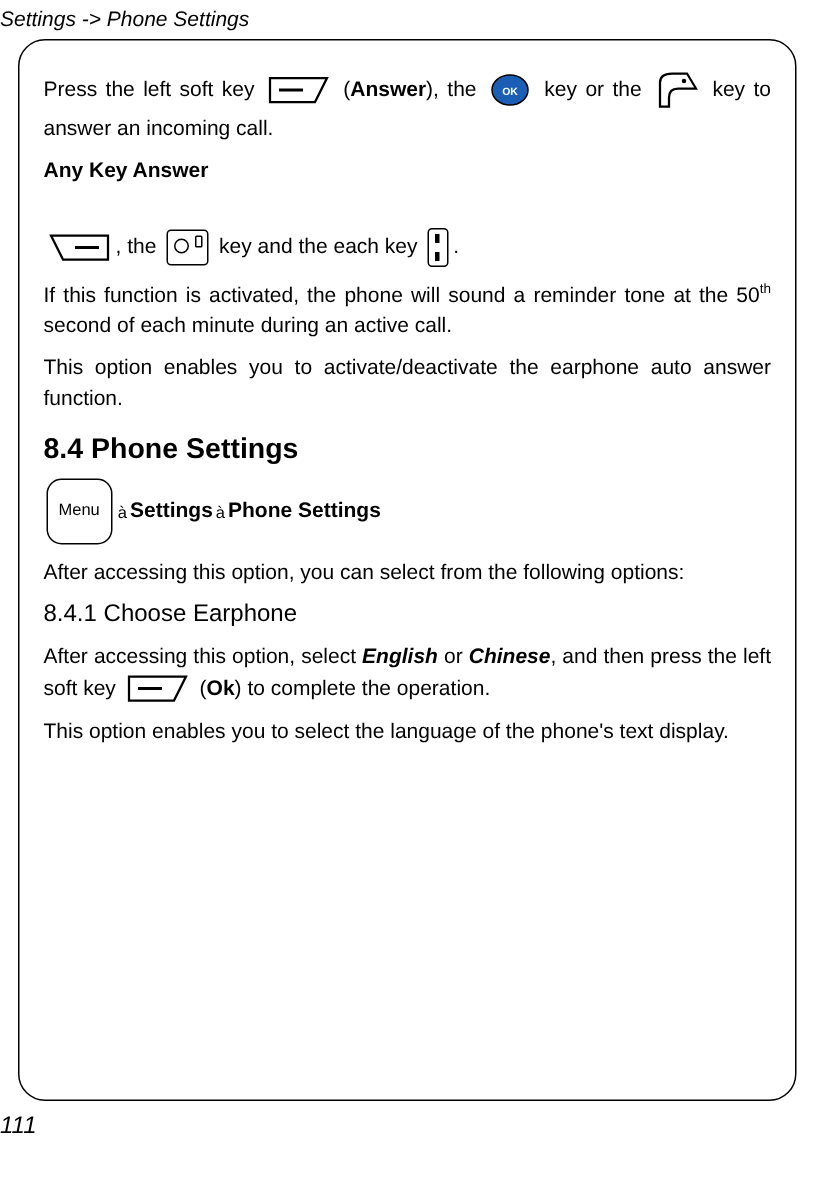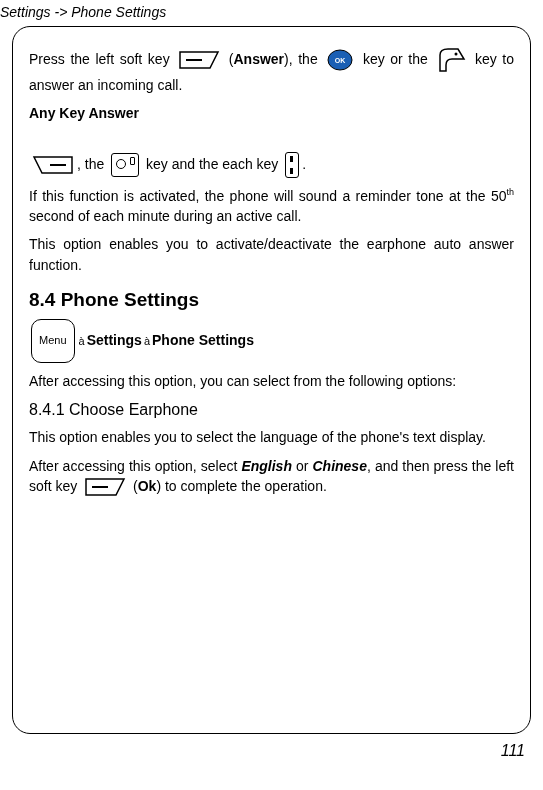--- a/index.html
+++ b/index.html
@@ -19,21 +19,21 @@
       padding: 4px 18px 6px 0;
     }
     .page-frame {
       border: 1.5px solid #000;
       border-radius: 18px;
       margin: 0 12px;
       padding: 18px 16px 20px 16px;
       height: 708px;
     }
     .page-number {
-      text-align: right;
+      text-align: left;
       font-style: italic;
       font-size: 16px;
       padding: 8px 18px 0 0;
     }
     p { line-height: 1.45; margin-bottom: 8px; }
     .justify { text-align: justify; }
     .bold { font-weight: bold; }
     .italic { font-style: italic; font-weight: bold; }
     h3 { font-size: 16px; font-weight: normal; margin: 10px 0 8px; }
     h2 { font-size: 19px; font-weight: bold; margin: 14px 0 8px; }
@@ -187,29 +187,29 @@
 
   <p class="justify">This option enables you to activate/deactivate the earphone auto answer function.</p>
 
   <h2>8.4 Phone Settings</h2>
   <p>
     <span class="icon-menu">Menu</span><span class="arrow">à</span><span class="bold">Settings</span><span class="arrow">à</span><span class="bold">Phone Settings</span>
   </p>
   <p>After accessing this option, you can select from the following options:</p>
 
   <h3>8.4.1 Choose Earphone</h3>
-  <p class="justify">This option enables you to select the language of the phone's text display.</p>
   <p class="justify">
     <span>After accessing this option, select </span><span class="italic">English</span><span> or </span><span class="italic">Chinese</span><span>, and then press the left soft key </span>
     <span class="icon-softkey">
       <svg viewBox="0 0 42 20">
           <path d="M2 2 L40 2 L32 18 L2 18 Z" fill="none" stroke="#000" stroke-width="1.5"></path>
           <line x1="8" y1="10" x2="24" y2="10" stroke="#000" stroke-width="2"></line>
         </svg>
     </span>
     <span> (</span><span class="bold">Ok</span><span>) to complete the operation.</span>
   </p>
+  <p class="justify">This option enables you to select the language of the phone's text display.</p>
 
 </div>
 
 <div class="page-number">
   <span>111</span>
 </div>
 
 </body></html>

